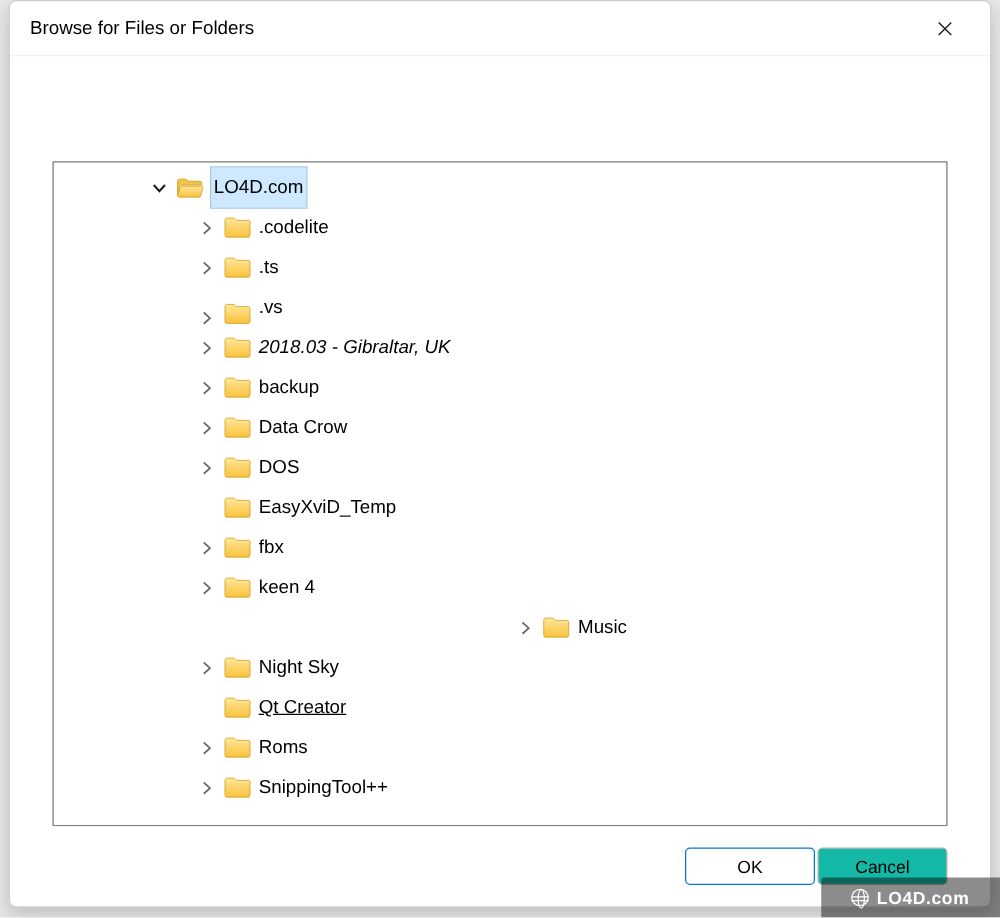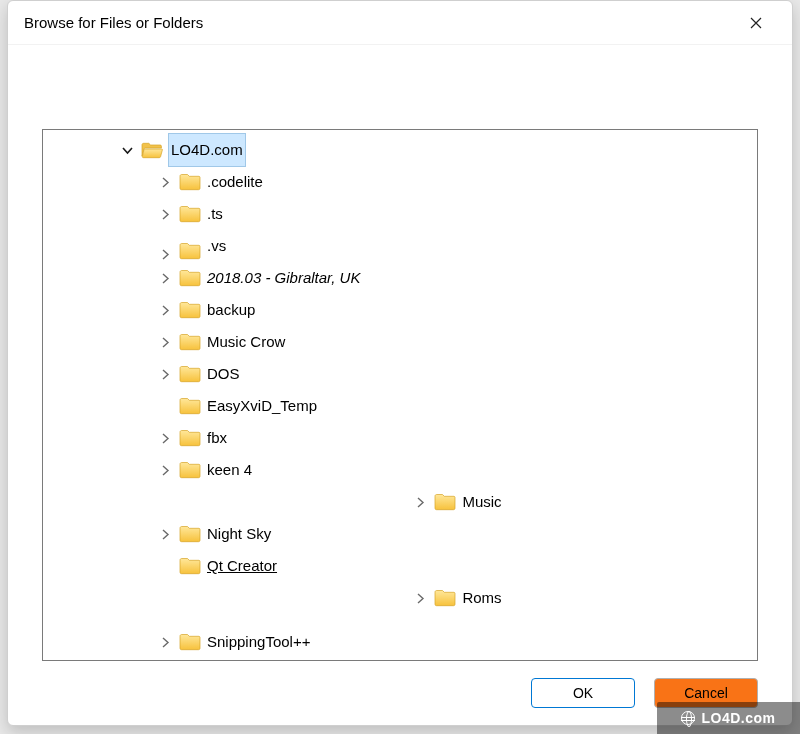--- a/index.html
+++ b/index.html
@@ -93,33 +93,33 @@
     background: #cde8ff;
     outline: 1px solid #a0c8e8;
     padding: 0 2px;
   }
   .footer {
     height: 64px;
     display: flex;
     align-items: center;
     justify-content: flex-end;
     padding: 0 34px;
-    gap: 19px;
+    gap: 2px;
   }
   .btn {
     min-width: 104px;
     height: 30px;
     border-radius: 4px;
     font-size: 14px;
     display: inline-flex; align-items: center; justify-content: center;
     cursor: default;
     background: #fff;
   }
   .btn.primary { border: 1.5px solid #0078d4; color: #000; }
-  .btn.secondary { border: 1px solid #b0b0b0; background: #f97316; color: #000; }
+  .btn.secondary { border: 1px solid #b0b0b0; background: #14b8a6; color: #000; }
 
   .watermark {
     position: absolute;
     right: 0; bottom: 0;
     width: 143px; height: 32px;
     background: rgba(0,0,0,0.45);
     color: #fff;
     font: 600 14px/32px Verdana, sans-serif;
     letter-spacing: 0.5px;
     display: flex; align-items: center; justify-content: center;
@@ -251,21 +251,21 @@
             </div>
             <div class="tree-row" style="padding-left: 110px;">
               <span class="chev">
                 <svg viewBox="0 0 11 11">
                   <use href="#chev-right"></use>
                 </svg>
               </span>
               <span class="folder-ico"><svg viewBox="0 0 22 22">
                   <use href="#folder-closed"></use>
                 </svg></span>
-              <span class="label">Music Crow</span>
+              <span class="label">Data Crow</span>
             </div>
             <div class="tree-row" style="padding-left: 110px;">
               <span class="chev">
                 <svg viewBox="0 0 11 11">
                   <use href="#chev-right"></use>
                 </svg>
               </span>
               <span class="folder-ico"><svg viewBox="0 0 22 22">
                   <use href="#folder-closed"></use>
                 </svg></span>
@@ -330,32 +330,32 @@
               <span class="chev empty">
                 <svg viewBox="0 0 11 11">
                   <use href="#chev-right"></use>
                 </svg>
               </span>
               <span class="folder-ico"><svg viewBox="0 0 22 22">
                   <use href="#folder-closed"></use>
                 </svg></span>
               <span class="label">Qt Creator</span>
             </div>
-            <div class="tree-row" style="padding-left: 110px; justify-content: center;">
+            <div class="tree-row" style="padding-left: 110px;">
               <span class="chev">
                 <svg viewBox="0 0 11 11">
                   <use href="#chev-right"></use>
                 </svg>
               </span>
               <span class="folder-ico"><svg viewBox="0 0 22 22">
                   <use href="#folder-closed"></use>
                 </svg></span>
               <span class="label">Roms</span>
             </div>
-            <div class="tree-row" style="padding-left: 110px; margin-top: 12px;">
+            <div class="tree-row" style="padding-left: 110px;">
               <span class="chev">
                 <svg viewBox="0 0 11 11">
                   <use href="#chev-right"></use>
                 </svg>
               </span>
               <span class="folder-ico"><svg viewBox="0 0 22 22">
                   <use href="#folder-closed"></use>
                 </svg></span>
               <span class="label">SnippingTool++</span>
             </div>

